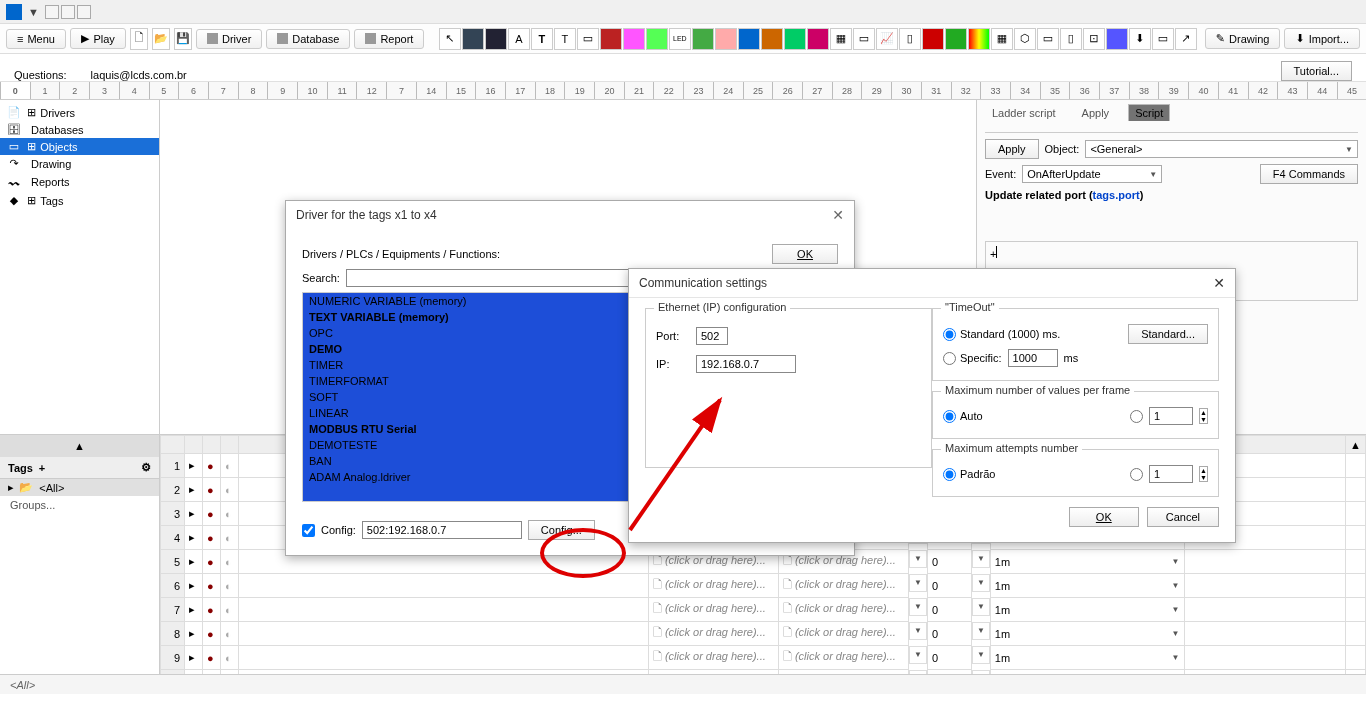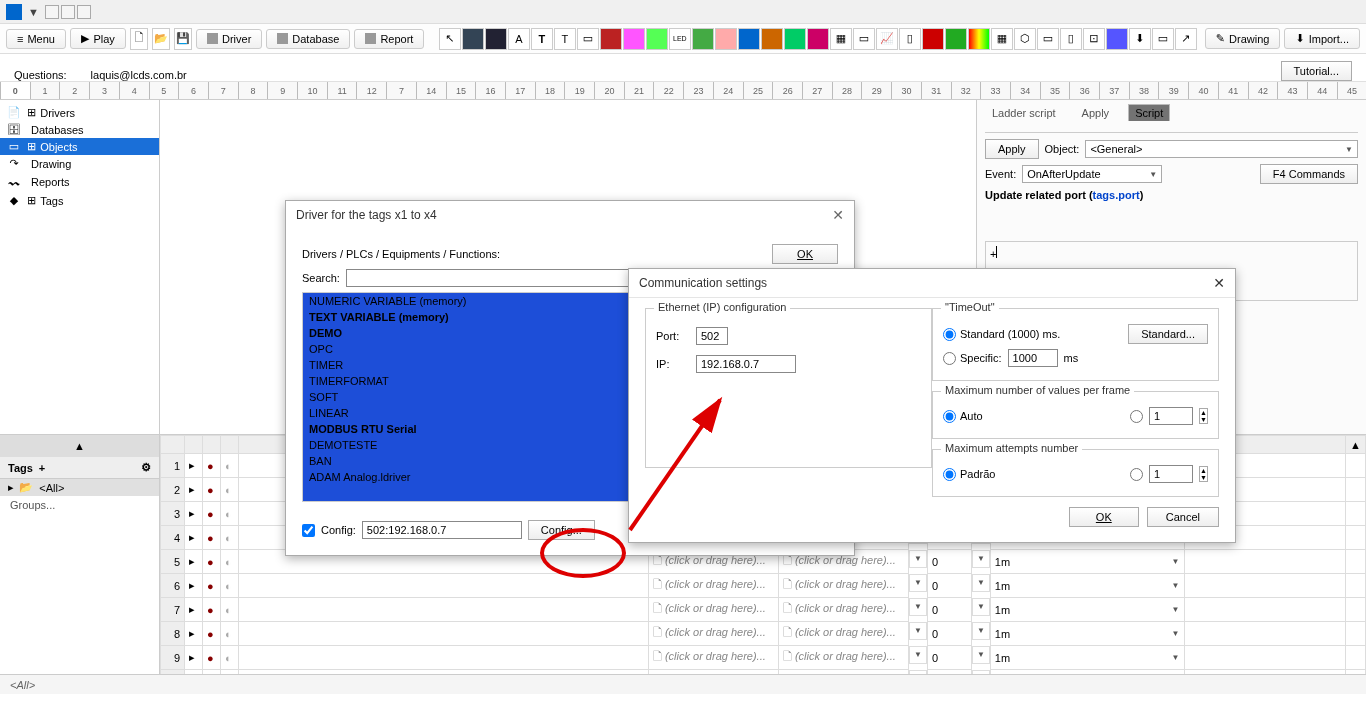--- a/index.html
+++ b/index.html
@@ -506,22 +506,22 @@
       <span>Drivers / PLCs / Equipments / Functions:</span>
       <span class="btn" style="padding:3px 24px;text-decoration:underline">OK</span>
     </div>
     <div class="field-row">
       <span>Search:</span>
       <input class="txt" style="flex: 1 1 0%;">
     </div>
     <div class="driver-list" id="drvlist">
         <div class="item">NUMERIC VARIABLE (memory)</div>
         <div class="item bold">TEXT VARIABLE (memory)</div>
+        <div class="item">OPC</div>
         <div class="item bold">DEMO</div>
-        <div class="item">OPC</div>
         <div class="item">TIMER</div>
         <div class="item">TIMERFORMAT</div>
         <div class="item">SOFT</div>
         <div class="item">LINEAR</div>
         <div class="item bold">MODBUS RTU Serial</div>
         <div class="item">DEMOTESTE</div>
         <div class="item">BAN</div>
         <div class="item">ADAM Analog.ldriver</div>
       </div>
     <div class="field-row" style="margin-top:18px">

